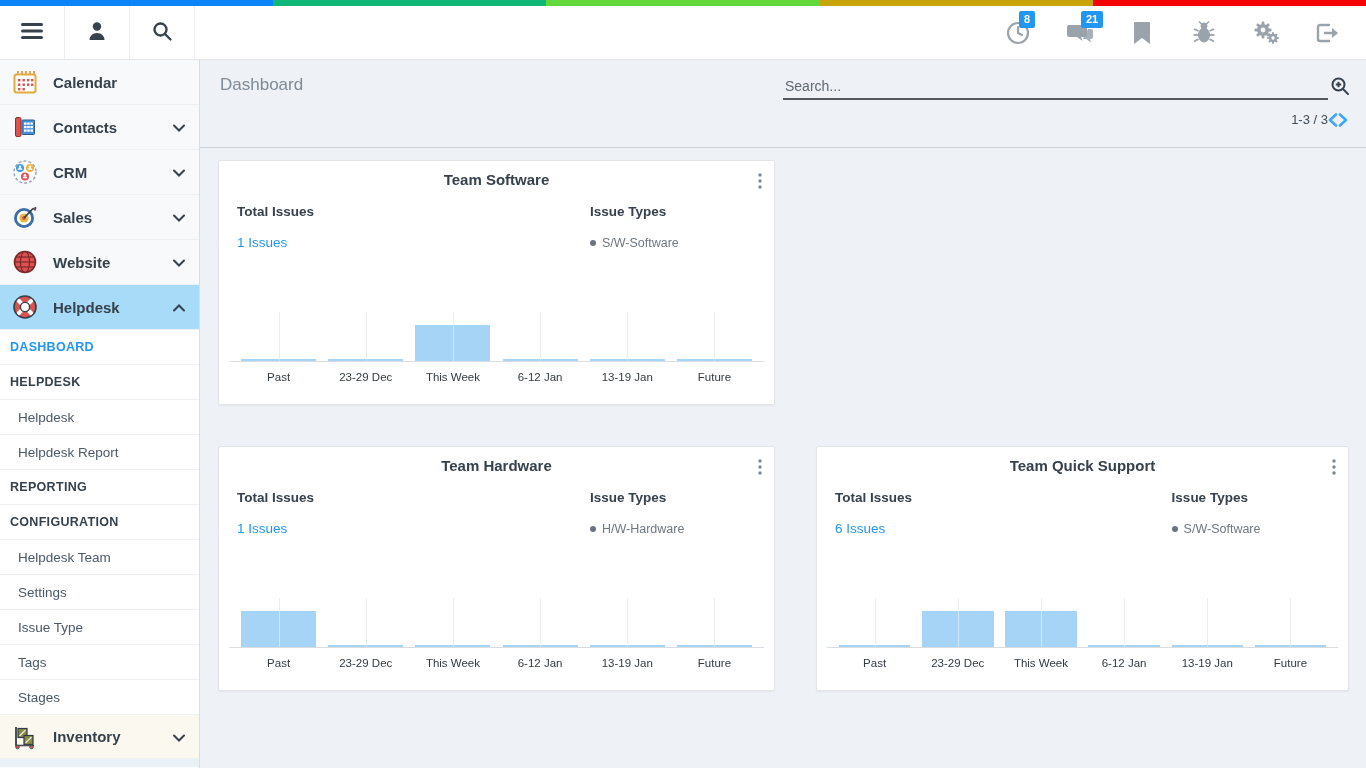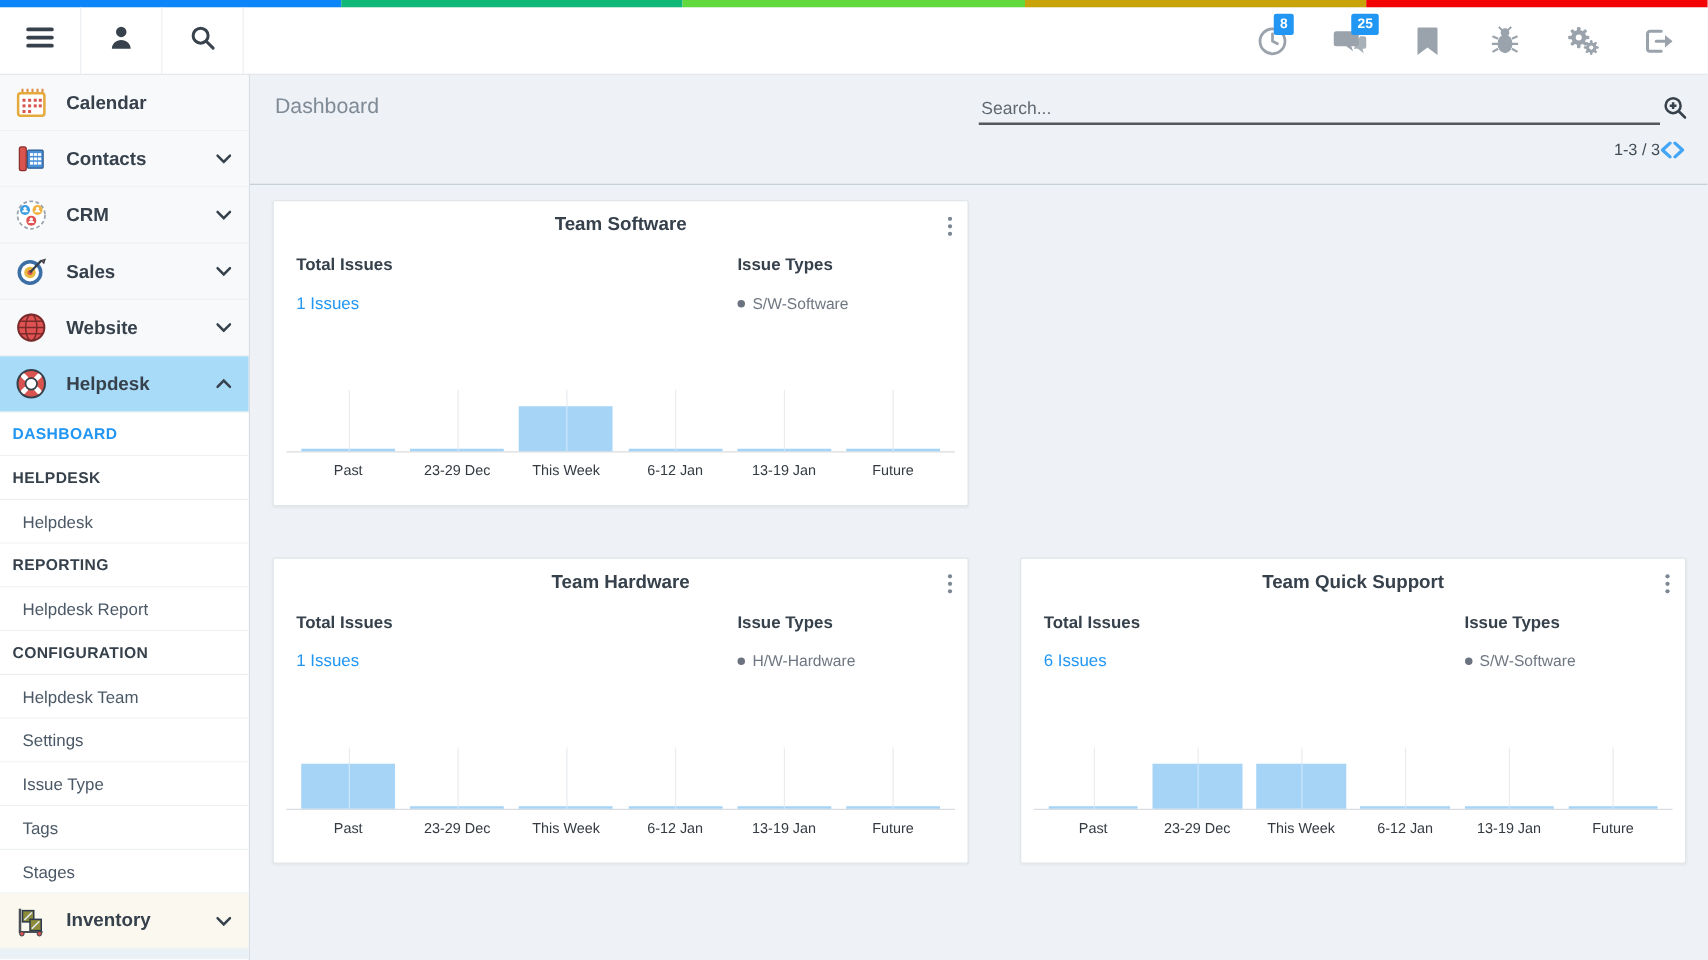--- a/index.html
+++ b/index.html
@@ -134,21 +134,21 @@
         <circle cx="13" cy="13" r="10"></circle>
           <polyline points="13,7 13,13 17,15" stroke-linecap="round"></polyline>
         </svg>
       <span class="badge">8</span>
     </div>
     <div class="tb-icon">
       <svg width="28" height="26" viewBox="0 0 28 26" fill="#9aa3ac">
         <path d="M3 5h16a2 2 0 0 1 2 2v8a2 2 0 0 1-2 2h-4l1.5 4-5.5-4H3a2 2 0 0 1-2-2V7a2 2 0 0 1 2-2z"></path>
         <path d="M22 9h3a2 2 0 0 1 2 2v6a2 2 0 0 1-2 2h-1l1 3.5-4.8-3.5H17" fill="#9aa3ac" opacity=".85"></path>
         </svg>
-      <span class="badge">25</span>
+      <span class="badge">21</span>
     </div>
     <div class="tb-icon">
       <svg width="20" height="24" viewBox="0 0 20 24" fill="#9aa3ac">
         <path d="M3 1h14a1 1 0 0 1 1 1v21l-8-6-8 6V2a1 1 0 0 1 1-1z"></path>
         </svg>
     </div>
     <div class="tb-icon">
       <svg width="26" height="26" viewBox="0 0 26 26" fill="#9aa3ac" stroke="#9aa3ac">
         <ellipse cx="13" cy="15" rx="5.5" ry="7"></ellipse>
         <circle cx="13" cy="6" r="3"></circle>
@@ -323,22 +323,22 @@
     <span class="chev">
       <svg width="12" height="8" viewBox="0 0 12 8" fill="none" stroke="#36414c" stroke-width="2" stroke-linecap="round">
           <polyline points="1,6.5 6,1.5 11,6.5"></polyline>
         </svg>
     </span>
   </div>
 
   <div class="sub-item active-link">DASHBOARD</div>
   <div class="sub-item section">HELPDESK</div>
   <div class="sub-item link">Helpdesk</div>
+  <div class="sub-item link">Helpdesk Report</div>
   <div class="sub-item section">REPORTING</div>
-  <div class="sub-item link">Helpdesk Report</div>
   <div class="sub-item section">CONFIGURATION</div>
   <div class="sub-item link">Helpdesk Team</div>
   <div class="sub-item link">Settings</div>
   <div class="sub-item link">Issue Type</div>
   <div class="sub-item link">Tags</div>
   <div class="sub-item link">Stages</div>
 
   <div class="side-item tinted" style="height:44px;">
     <span class="icn">
       <svg width="26" height="26" viewBox="0 0 26 26">

